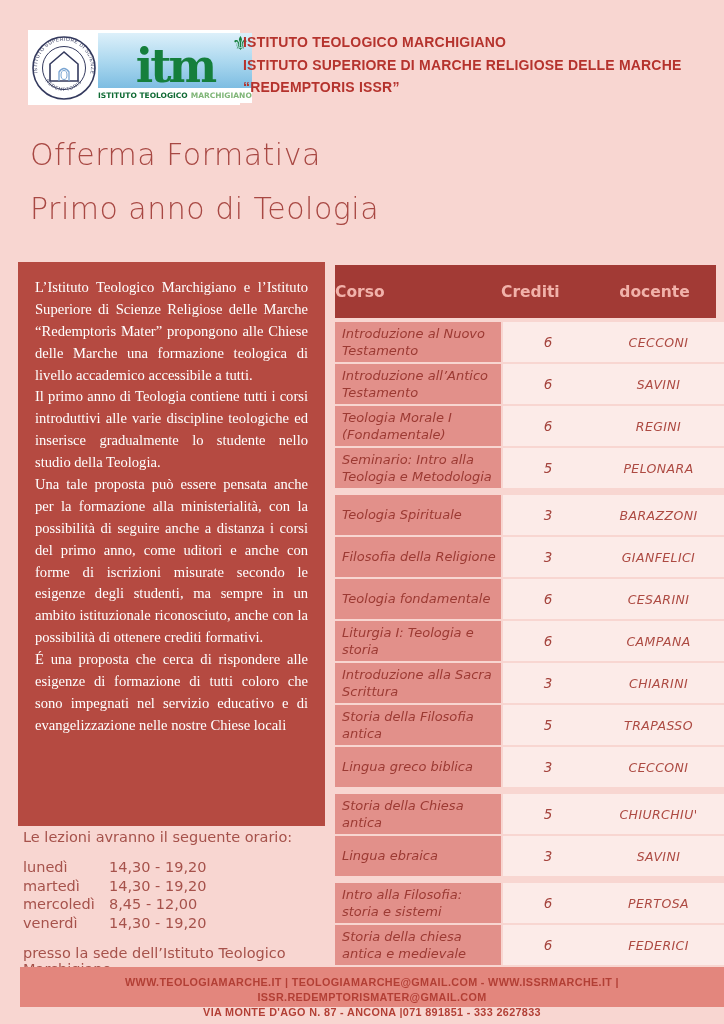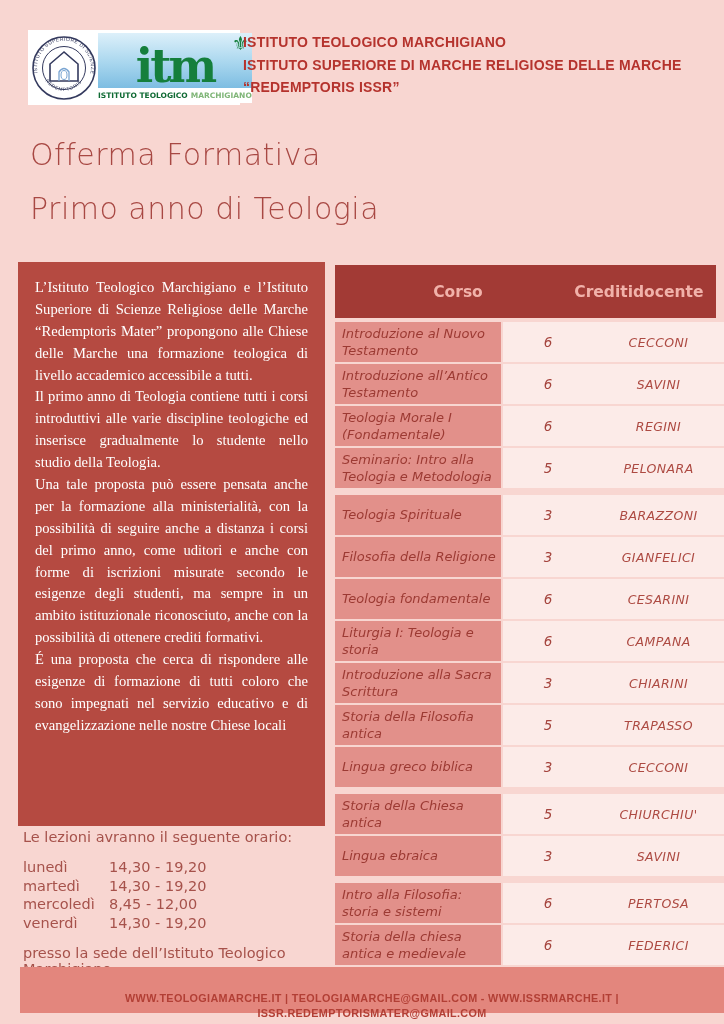--- a/index.html
+++ b/index.html
@@ -38,36 +38,36 @@
   .schedule{position:absolute;left:23px;top:829px;width:305px;color:#a6524b;font-size:14.5px;}
   .sched-head{margin-bottom:13px;}
   .sched-row{display:flex;line-height:18.5px;}
   .sched-day{width:86px;}
   .venue{margin-top:13px;}
 
   
   .table{position:absolute;left:335px;top:265px;width:389px;}
   .thead{width:381px;height:53px;background:#a23a35;display:flex;align-items:center;
          color:#f1b2aa;font-weight:bold;font-size:15.5px;}
-  .th-corso{width:166px;text-align:center;padding-left:40px;}
-  .th-crediti{width:92px;text-align:right;}
-  .th-docente{flex:1;text-align:left;}
+  .th-corso{width:166px;}
+  .th-crediti{width:92px;text-align:left;}
+  .th-docente{flex:1;text-align:center;}
   .tbody{margin-top:4px;display:flex;flex-direction:column;gap:2px;font-style:italic;}
   .trow{display:flex;gap:2px;min-height:40px;}
   .trow.gap{margin-top:5px;}
   .corso{width:166px;box-sizing:border-box;background:#e2908a;color:#9c3a33;
          padding:2px 4px 2px 7px;font-size:13px;line-height:1.32;display:flex;align-items:center;}
   .vals{flex:1;background:#fcebe8;display:flex;align-items:center;}
   .crediti{width:90px;text-align:center;color:#a5453e;font-size:13.5px;}
   .docente{flex:1;text-align:center;color:#ad4a42;font-size:12.5px;letter-spacing:0.4px;}
 
   
-  .footer{position:absolute;left:20px;right:0;top:967px;height:46px;background:#e3867d;
+  .footer{position:absolute;left:20px;right:0;top:967px;height:40px;background:#e3867d;
           color:#b23f35;font-family:"Liberation Sans",sans-serif;font-weight:bold;font-size:10.8px;
-          letter-spacing:0.35px;text-align:center;padding-top:24px;box-sizing:border-box;line-height:15px;}
+          letter-spacing:0.35px;text-align:center;padding-top:8px;box-sizing:border-box;line-height:15px;}
 </style>
 </head>
 <body>
 
 <div class="page">
 
   <div class="logo">
     <svg class="seal" viewBox="0 0 68 70">
       <defs>
         <path id="arcT" d="M 8 42 A 27 27 0 1 1 60 42" fill="none"></path>

